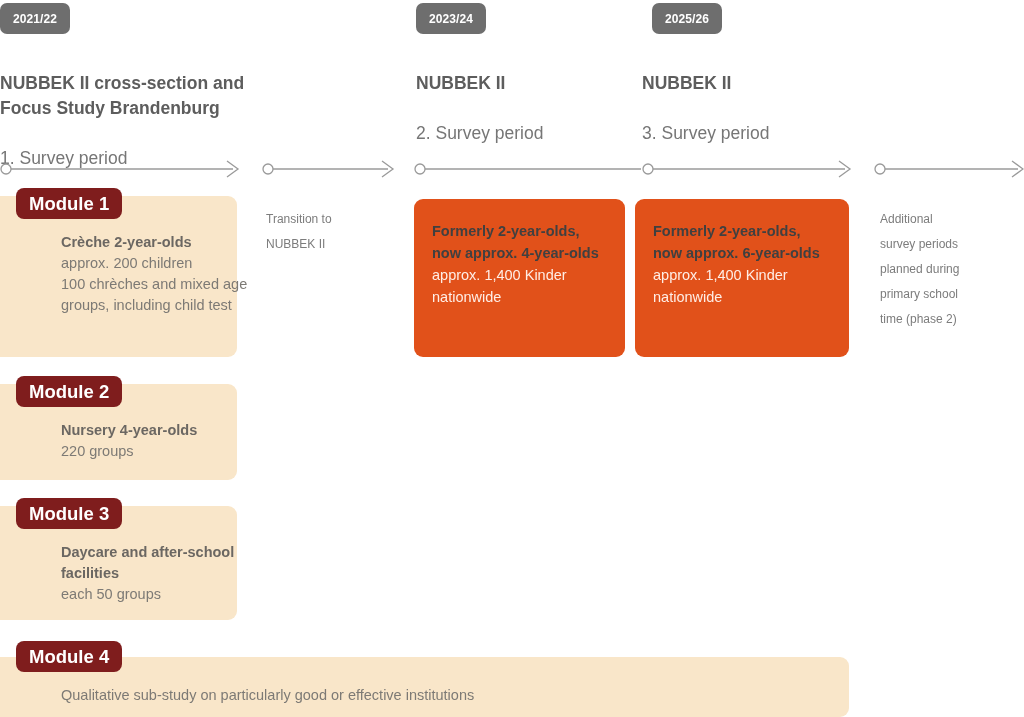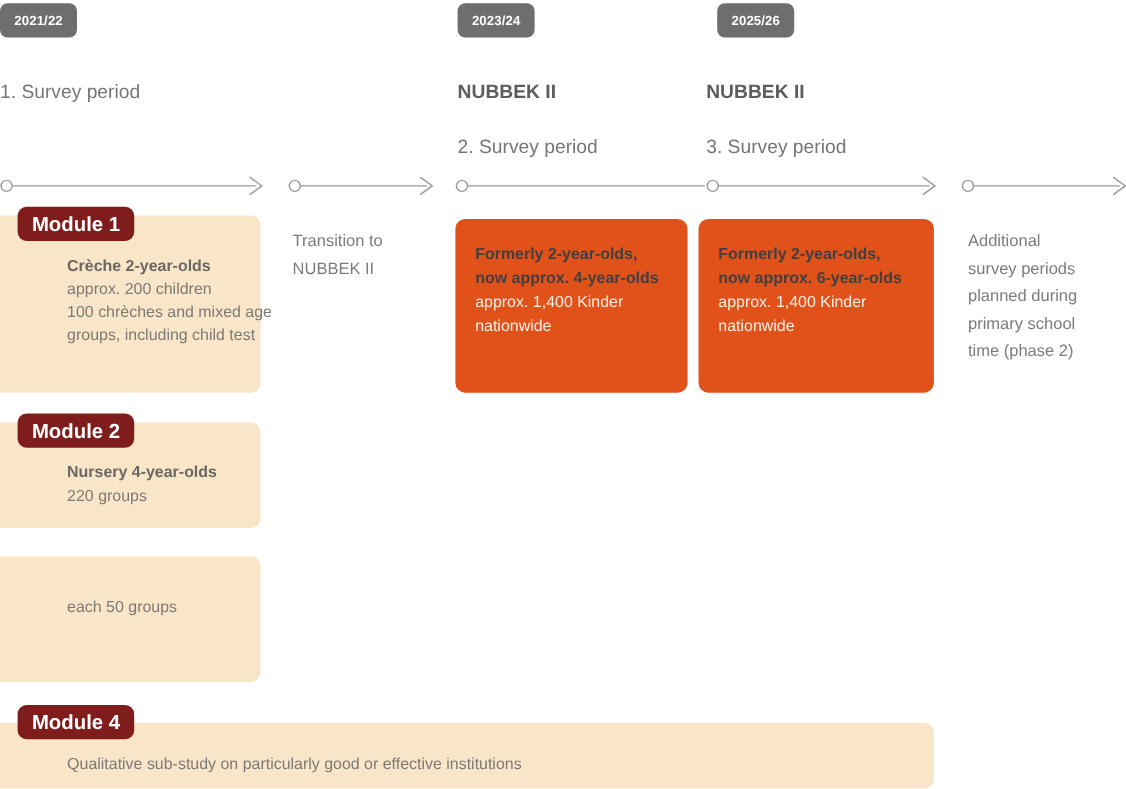--- a/index.html
+++ b/index.html
@@ -103,37 +103,39 @@
   }
   .orange-text .hl {
     font-weight: bold;
     color: #404040;
   }
 
   
   .plain-text {
     position: absolute;
     color: #7c7c7c;
-    font-size: 15px;
+    font-size: 12px;
     line-height: 25px;
     white-space: pre-line;
   }
 </style>
 </head>
 <body>
 
 <div id="stage">
 
   <div class="date-badge" style="left:0px; top:3px;">2021/22</div>
 
   <div class="date-badge" style="left:416px; top:3px;">2023/24</div>
 
   <div class="date-badge" style="left:652px; top:3px;">2025/26</div>
 
   <div class="col-head" style="left:0px; top:46px; width:300px;">
+    <div class="strong">NUBBEK II cross-section and
+Focus Study Brandenburg</div>
     <div class="light">1. Survey period</div>
   </div>
 
   <div class="col-head" style="left:416px; top:46px; width:220px;">
     <div class="strong">NUBBEK II</div>
     <div class="light">2. Survey period</div>
   </div>
 
   <div class="col-head" style="left:642px; top:46px; width:220px;">
     <div class="strong">NUBBEK II</div>
@@ -173,21 +175,24 @@
   </div>
 
   <div class="cream-box" style="left:-12px; top:384px; width:249px; height:96px;"></div>
   <div class="module-pill" style="left:16px; top:376px;">Module 2</div>
   <div class="cream-text" style="left:18px; top:420px; width:215px;">
     <div class="hl">Nursery 4-year-olds</div>
     <div>220 groups</div>
   </div>
 
   <div class="cream-box" style="left:-12px; top:506px; width:249px; height:114px;"></div>
+  <div class="module-pill" style="left:16px; top:498px;">Module 3</div>
   <div class="cream-text" style="left:18px; top:542px; width:215px;">
+    <div class="hl" style="white-space:pre-line;">Daycare and after-school
+facilities</div>
     <div>each 50 groups</div>
   </div>
 
   <div class="cream-box" style="left:-12px; top:657px; width:861px; height:60px;"></div>
   <div class="module-pill" style="left:16px; top:641px;">Module 4</div>
   <div class="cream-text" style="left:18px; top:685px; width:800px;">
     <div>Qualitative sub-study on particularly good or effective institutions</div>
   </div>
 
   <div class="plain-text" style="left:266px; top:207px; width:140px;">Transition to

